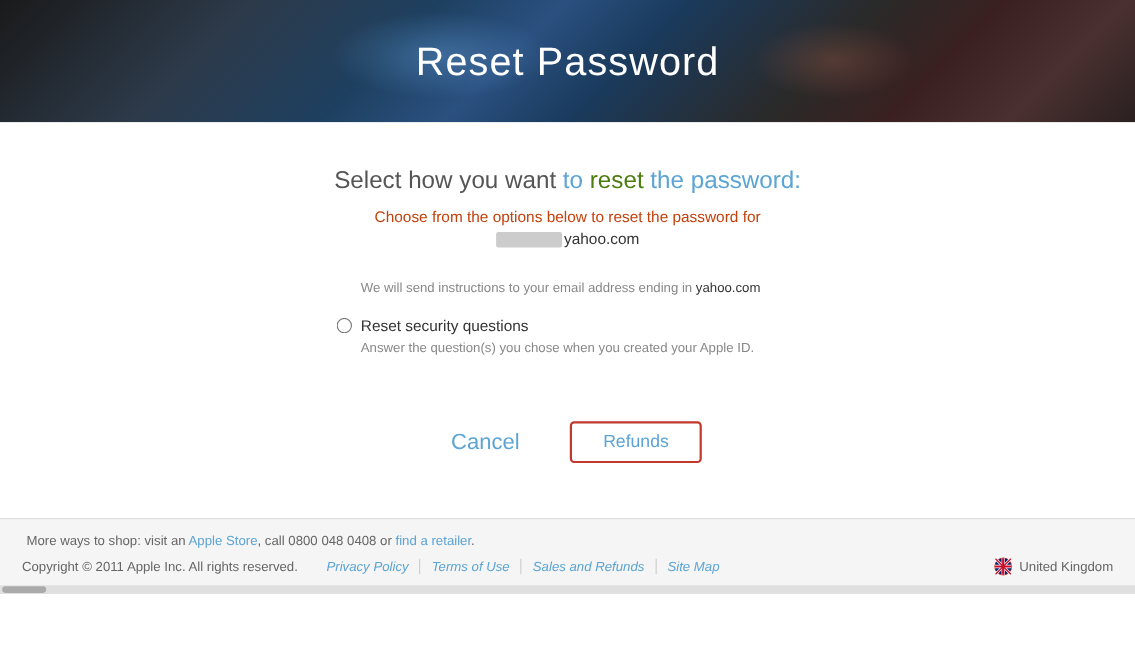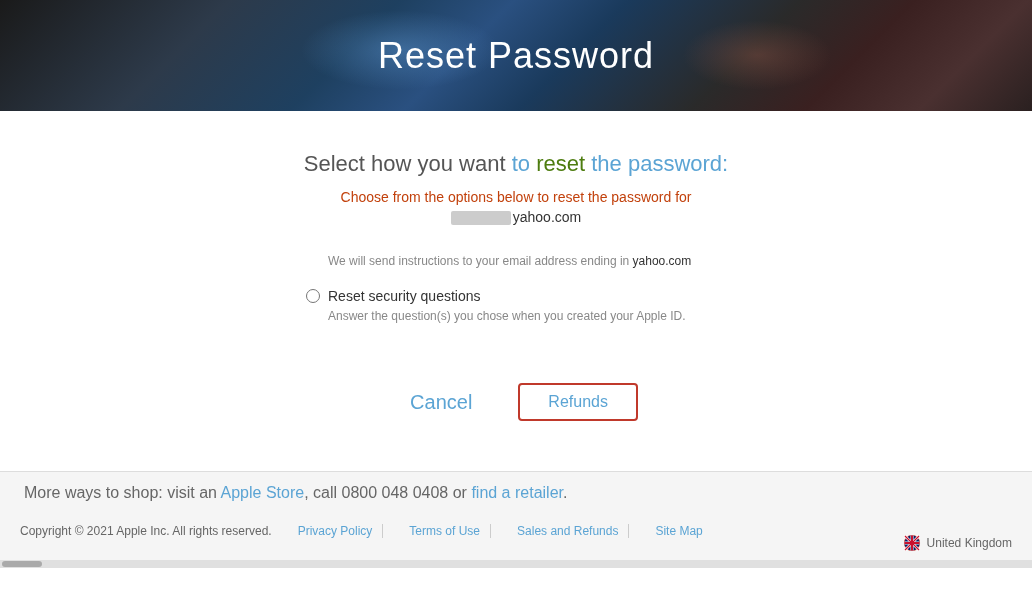--- a/index.html
+++ b/index.html
@@ -147,21 +147,21 @@
     }
 
     
     .footer {
       background: #f5f5f5;
       border-top: 1px solid #ddd;
       padding: 12px 20px 8px;
       width: 100%;
     }
     .footer-top {
-      font-size: 16px;
+      font-size: 12px;
       color: #666;
       margin-bottom: 8px;
       padding-left: 4px;
     }
     .footer-top a {
       color: #5ba4d4;
       text-decoration: none;
     }
 
     .footer-bottom {
@@ -176,38 +176,38 @@
       align-items: center;
       gap: 0;
     }
     .footer-copyright {
       color: #666;
       margin-right: 16px;
     }
     .footer-links {
       display: flex;
       align-items: flex-end;
-      gap: 16px;
+      gap: 0;
+      font-style: italic;
     }
     .footer-links a {
       color: #5ba4d4;
       text-decoration: none;
       font-size: 12px;
       padding: 0 10px;
       border-right: 1px solid #ccc;
     }
     .footer-links a:last-child { border-right: none; }
 
     .footer-right {
       display: flex;
       align-items: center;
       gap: 6px;
       color: #666;
       font-size: 12px;
-      margin-top: 24px;
     }
     .globe-icon {
       width: 18px;
       height: 18px;
       display: inline-flex;
       align-items: center;
       justify-content: center;
     }
 
     
@@ -262,21 +262,21 @@
     <button class="btn-continue">Refunds</button>
   </div>
 </main>
 
 <footer class="footer">
   <div class="footer-top">
     <span>More ways to shop: visit an </span><a href="#">Apple Store</a><span>, call 0800 048 0408 or </span><a href="#">find a retailer</a><span>.</span>
   </div>
   <div class="footer-bottom">
     <div class="footer-left">
-      <span class="footer-copyright">Copyright © 2021 Apple Inc. All rights reserved.</span>
+      <span class="footer-copyright">Copyright © 2011 Apple Inc. All rights reserved.</span>
       <nav class="footer-links">
         <a href="#">Privacy Policy</a>
         <a href="#">Terms of Use</a>
         <a href="#">Sales and Refunds</a>
         <a href="#">Site Map</a>
       </nav>
     </div>
     <div class="footer-right">
       <span class="globe-icon">
         <svg width="18" height="18" viewBox="0 0 18 18" fill="none" xmlns="http://www.w3.org/2000/svg">

